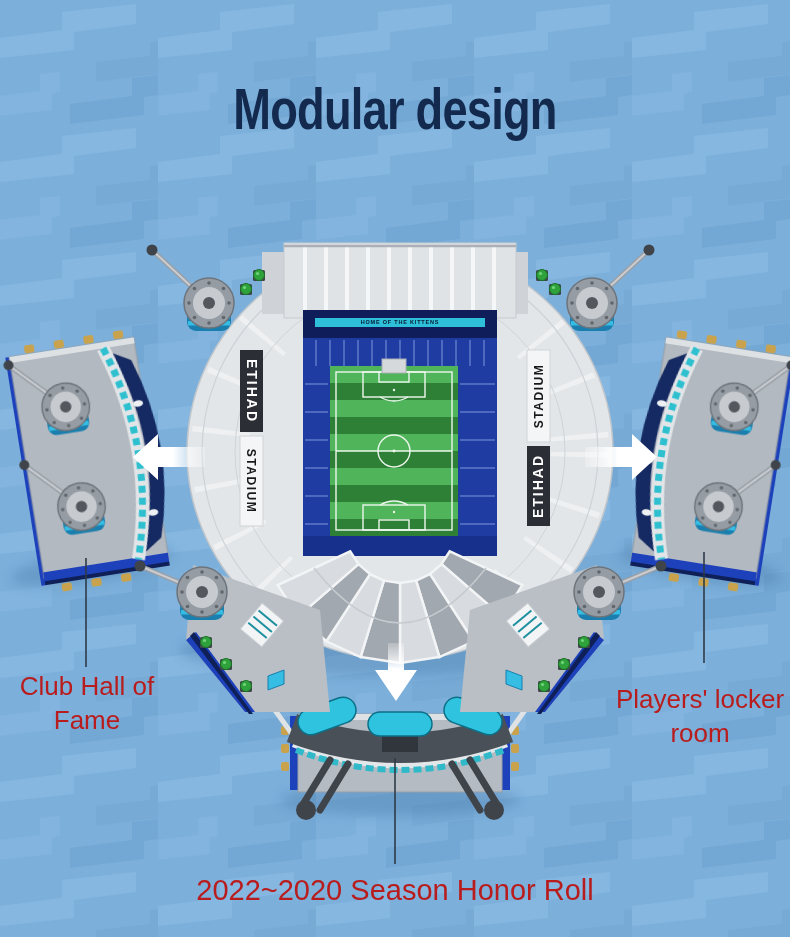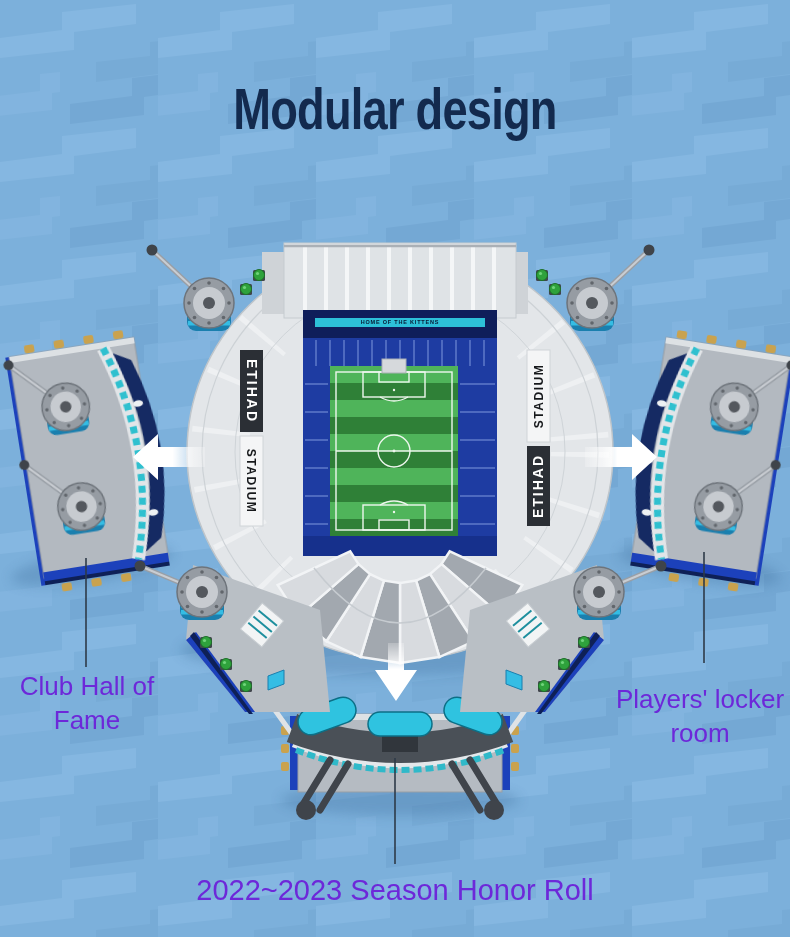--- a/index.html
+++ b/index.html
@@ -7,21 +7,21 @@
        font-family:"Liberation Sans", sans-serif;}
   .stage{position:absolute;inset:0;width:790px;height:937px;}
   svg{display:block;}
   .page-title{
     position:absolute;top:80px;left:0;width:790px;text-align:center;
     font-size:58px;line-height:1.0;font-weight:bold;color:#132a4e;
     transform:scaleX(0.78);transform-origin:50% 50%;
     letter-spacing:-1px;white-space:nowrap;
   }
   .callout{
-    position:absolute;text-align:center;color:#6d28d9;
+    position:absolute;text-align:center;color:#b91c1c;
     font-size:26px;line-height:1.3;font-weight:400;
   }
   .callout-left{left:4px;top:670px;width:166px;}
   .callout-right{left:608px;top:683px;width:184px;}
   .callout-bottom{left:0;top:872px;width:790px;font-size:29px;}
 </style>
 </head>
 <body>
 
 <div class="stage">
@@ -377,14 +377,14 @@
   <g stroke="#2e3a48" stroke-width="1.6">
     <line x1="86" y1="558" x2="86" y2="667"></line>
     <line x1="704" y1="552" x2="704" y2="663"></line>
     <line x1="395" y1="758" x2="395" y2="864"></line>
   </g>
 </svg>
 
   <div class="page-title">Modular design</div>
   <div class="callout callout-left">Club Hall of Fame</div>
   <div class="callout callout-right">Players' locker room</div>
-  <div class="callout callout-bottom">2022~2023 Season Honor Roll</div>
+  <div class="callout callout-bottom">2022~2020 Season Honor Roll</div>
 </div>
 
 </body></html>

